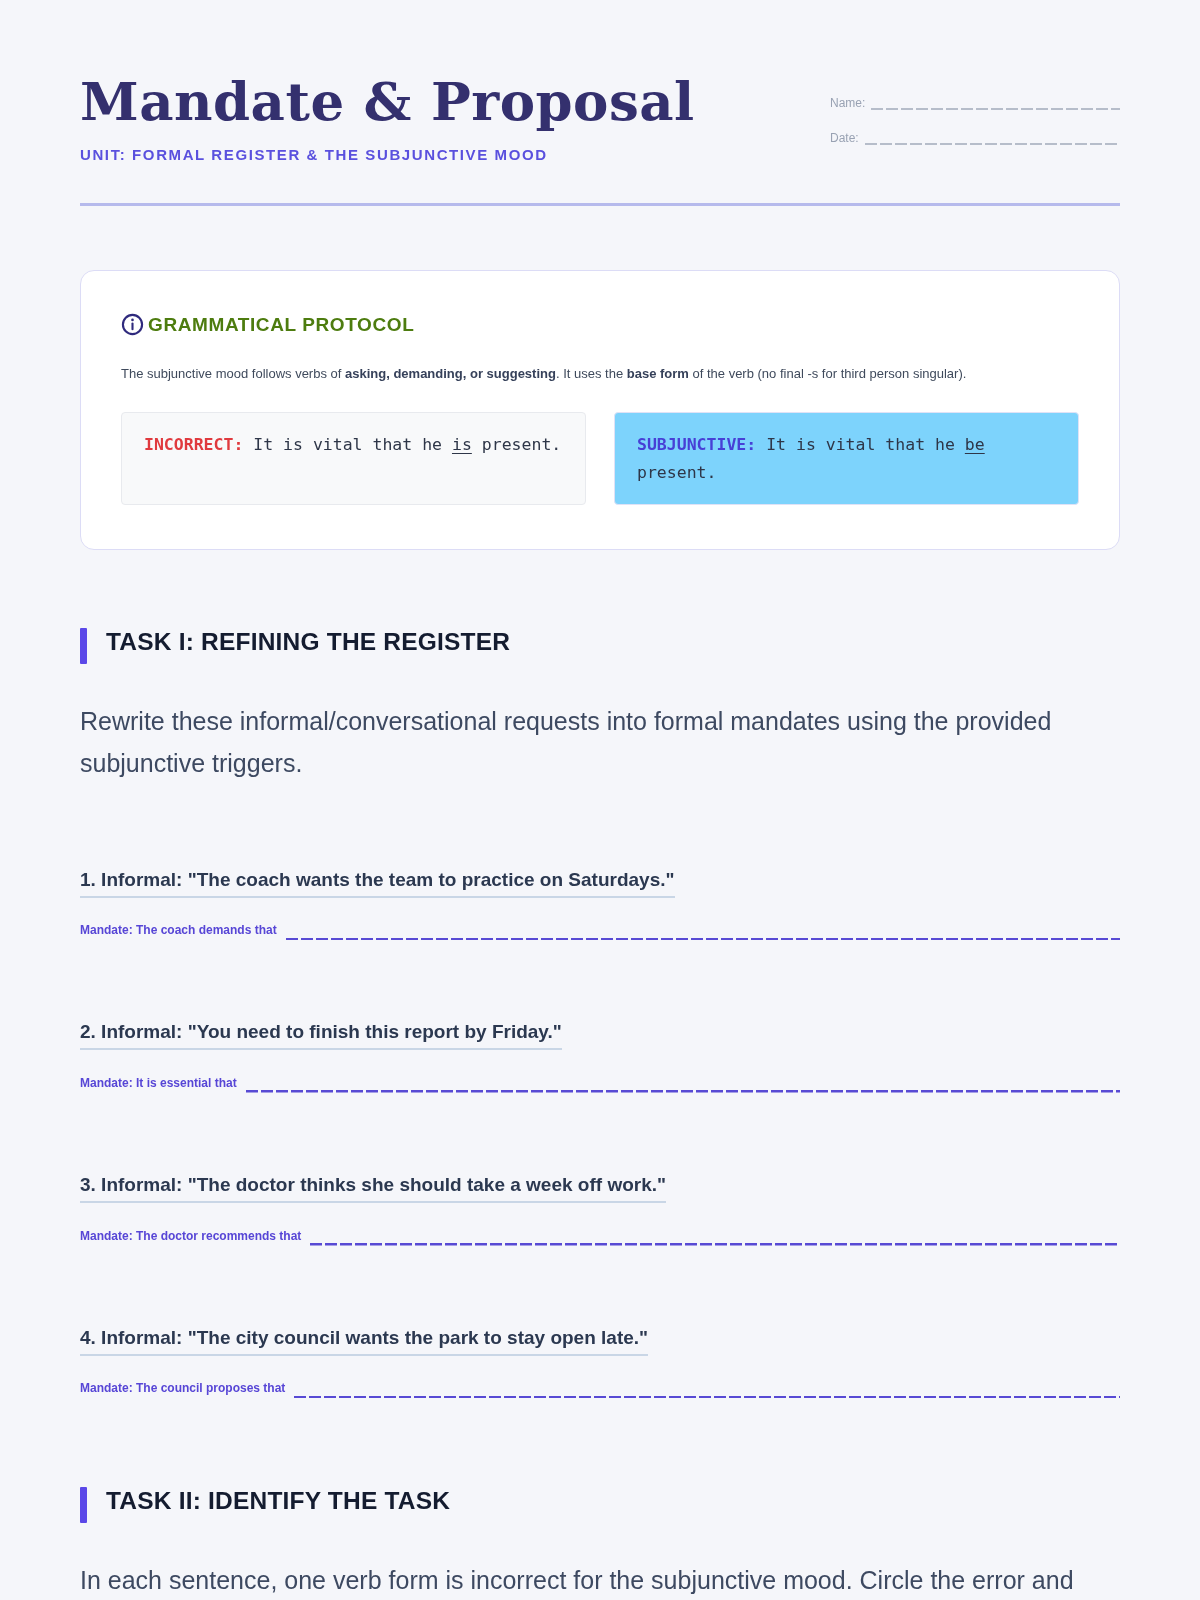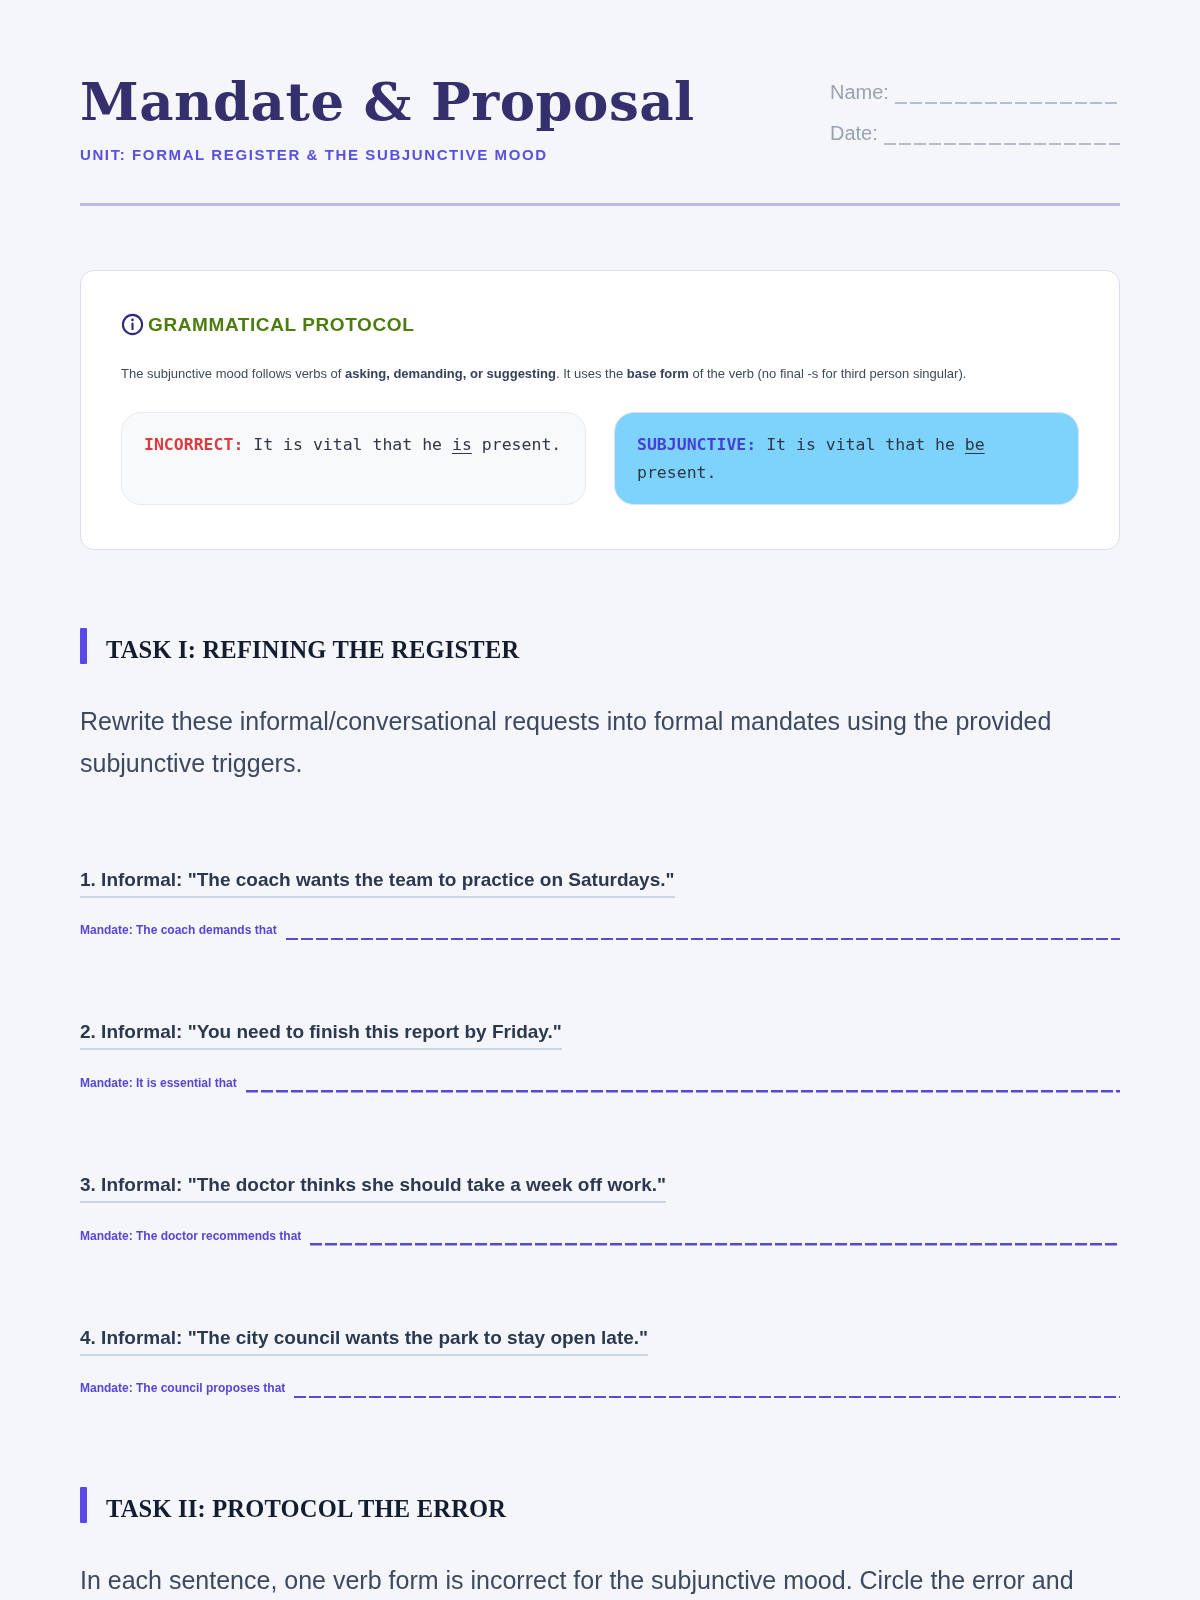--- a/index.html
+++ b/index.html
@@ -25,21 +25,21 @@
   }
   .page-subtitle {
     margin-top: 16px;
     font-size: 15px;
     font-weight: bold;
     color: #5a50de;
     letter-spacing: 1.6px;
   }
   .namedate { margin-top: 8px; width: 290px; }
   .namedate-row { display: flex; align-items: flex-end; margin-bottom: 18px; }
-  .namedate-label { font-size: 20px; color: #99a2b3; flex-shrink: 0; margin-right: 6px; }
+  .namedate-label { font-size: 12px; color: #99a2b3; flex-shrink: 0; margin-right: 6px; }
   .write-line {
     flex: 1; height: 1.1em;
     background: repeating-linear-gradient(to right, #b6bdca 0 12px, transparent 12px 15px) left bottom / 100% 2px no-repeat;
   }
 
   .divider { margin-top: 40px; border: none; border-top: 3px solid #b6baec; }
 
   
   .protocol-box {
     margin-top: 64px;
@@ -58,36 +58,36 @@
     margin-top: 26px;
     font-size: 13px;
     line-height: 1.85;
     color: #3f4a5c;
     max-width: 940px;
   }
   .protocol-body b { color: #36415a; }
   .examples { margin-top: 26px; display: flex; gap: 28px; }
   .example-card {
     flex: 1;
-    border-radius: 20px;
+    border-radius: 4px;
     padding: 18px 22px;
     font-family: "DejaVu Sans Mono", monospace;
     font-size: 16.5px;
     line-height: 1.65;
     color: #2e3648;
   }
   .example-card.incorrect { background: #f8f9fa; border: 1px solid #e8eaee; }
   .example-card.subjunctive { background: #7dd3fc; border: 1px solid #dfe2f6; }
   .example-label { font-weight: bold; }
   .example-card.incorrect .example-label { color: #e03a3e; }
   .example-card.subjunctive .example-label { color: #4740d6; }
   .u-word { text-decoration: underline; text-underline-offset: 3px; }
 
   
-  .task-heading-row { display: flex; align-items: flex-end; font-family: Liberation Serif, serif; }
+  .task-heading-row { display: flex; align-items: flex-start; }
   .task-bar { width: 7px; height: 36px; background: #5b48e8; border-radius: 1px; margin-right: 19px; flex-shrink: 0; }
   .task-heading {
     font-size: 24.5px; font-weight: bold; color: #141c30; letter-spacing: 0.2px;
   }
   .task1 .task-heading-row { margin-top: 78px; }
   .task2 .task-heading-row { margin-top: 92px; }
   .task-instructions {
     margin-top: 36px;
     font-size: 25px;
     color: #3d4961;
@@ -188,18 +188,18 @@
       <div class="mandate-row">
         <span class="mandate-stem">Mandate: The council proposes that</span>
         <span class="mandate-blank"></span>
       </div>
     </div>
   </div>
 
   <div class="task2">
     <div class="task-heading-row">
       <div class="task-bar"></div>
-      <div class="task-heading">TASK II: PROTOCOL THE ERROR</div>
+      <div class="task-heading">TASK II: IDENTIFY THE TASK</div>
     </div>
     <p class="task-instructions">In each sentence, one verb form is incorrect for the subjunctive mood. Circle the error and write the correction in the space provided.</p>
   </div>
 
 </div>
 
 </body></html>

